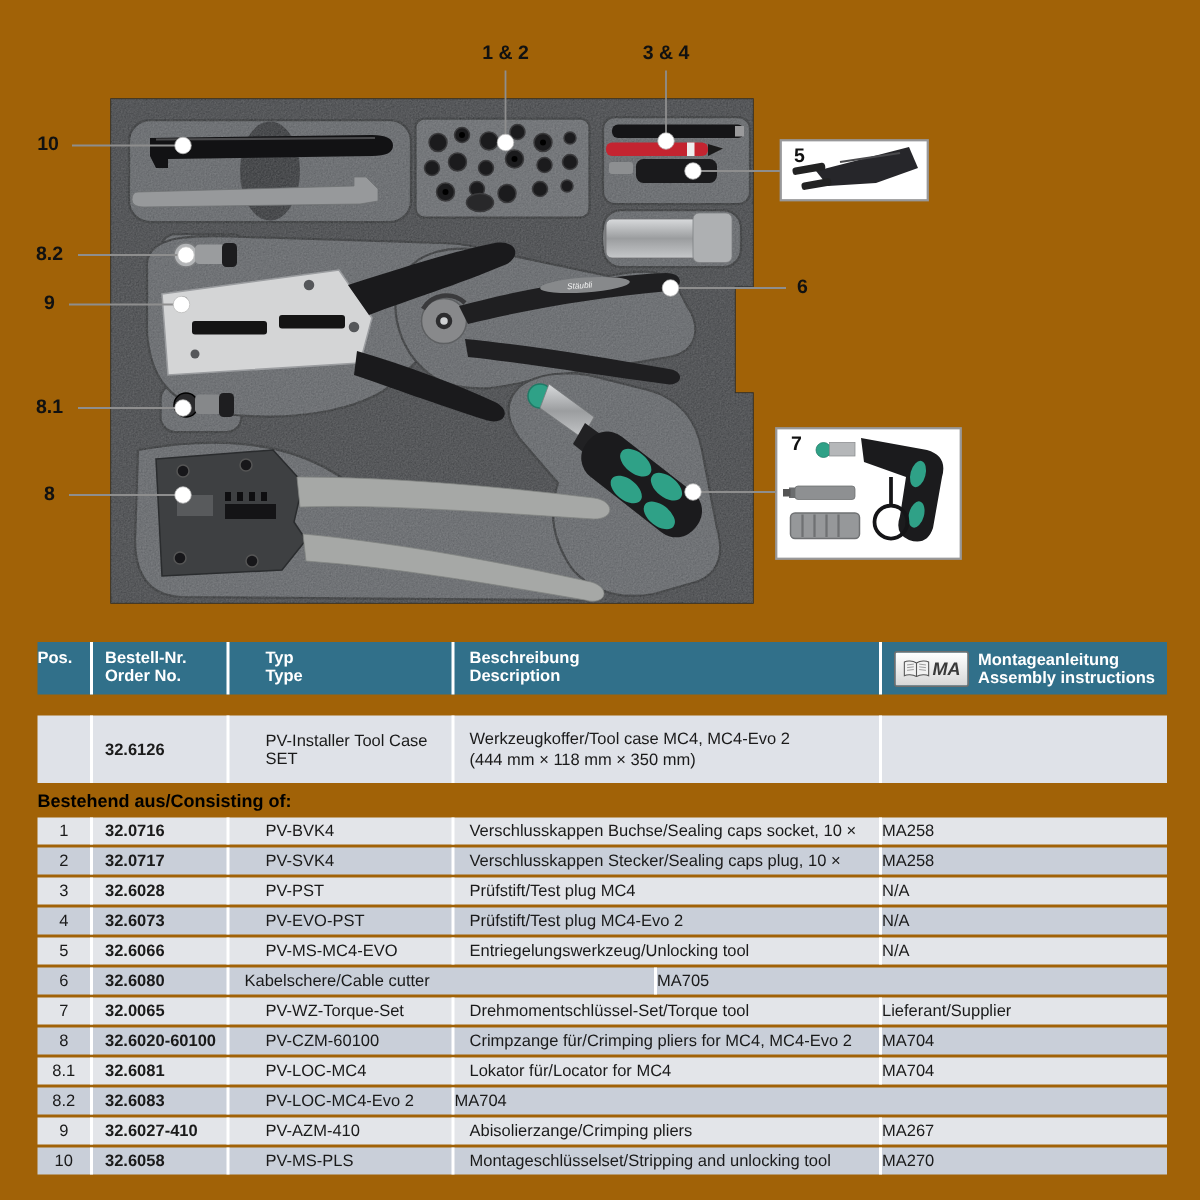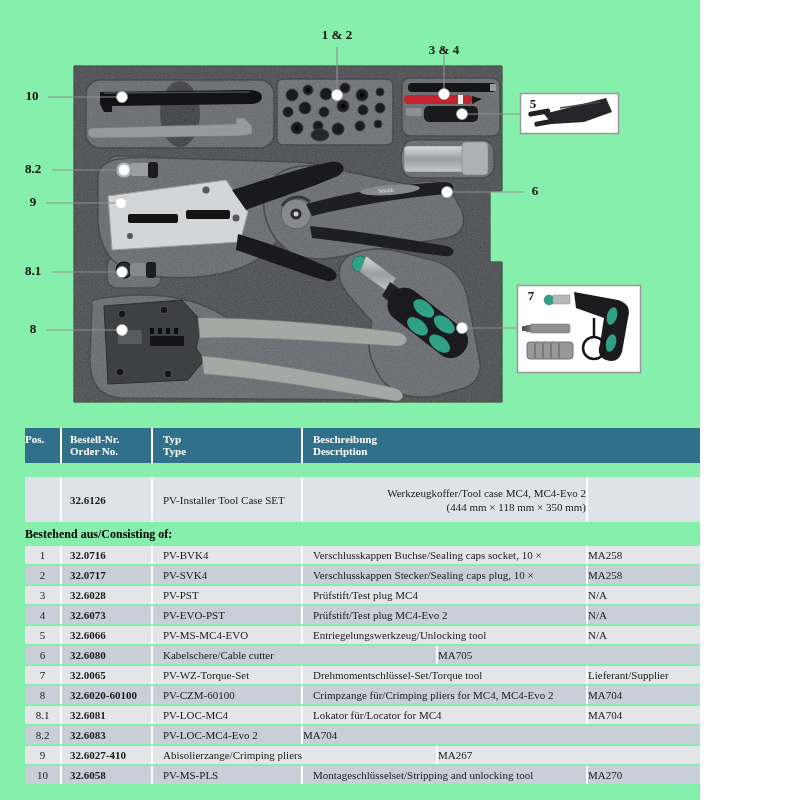--- a/index.html
+++ b/index.html
@@ -1,43 +1,43 @@
 <!DOCTYPE html>
 <html><head>
 <meta charset="utf-8">
 <style>
   html,body{margin:0;padding:0;background:#fff;}
-  .page{position:relative;width:700px;height:800px;background:#86efac;overflow:hidden;
-        font-family:Liberation Serif, serif;color:#1a1a1a;}
+  .page{position:relative;width:800px;height:800px;background:#a16207;overflow:hidden;
+        font-family:Liberation Sans, sans-serif;color:#1a1a1a;}
   
   .photo{position:absolute;left:0;top:0;width:800px;height:422px;}
   .photo svg{position:absolute;left:0;top:0;}
   .callout{position:absolute;font-weight:bold;font-size:13px;color:#111;
            text-align:center;line-height:14px;}
   
   .tbl{position:absolute;left:25px;top:428px;width:753px;font-size:11px;}
   .hdr{display:flex;background:#31708A;color:#fff;font-weight:bold;height:35px;}
   .hcell{box-sizing:border-box;padding-top:5px;line-height:12px;border-right:2px solid #fff;}
   .hcell:last-child{border-right:none;}
   .c1{width:37px;padding-left:0;}
   .c2{width:91px;padding-left:8px;}
-  .c3{width:150px;padding-left:10px;}
+  .c3{width:150px;padding-left:24px;}
   .c4{width:285px;padding-left:10px;}
   .c5{width:190px;}
   .hma{display:flex;align-items:center;gap:6px;padding:0 0 0 8px;}
   .ma-badge{width:48px;height:22px;flex:0 0 48px;background:linear-gradient(180deg,#ffffff 0%,#d7d7d7 100%);
             border:1px solid #6e6e6e;border-radius:2px;display:flex;align-items:center;
             justify-content:center;gap:2px;color:#3a3a3a;}
   .ma-badge .ma-txt{font-style:italic;font-weight:bold;font-size:12px;}
   .setrow{display:flex;background:#DFE2E8;height:45px;margin-top:14px;}
   .scell{box-sizing:border-box;border-right:2px solid #fff;display:flex;
          flex-direction:column;justify-content:center;}
   .scell:last-child{border-right:none;}
   .setrow .order{font-weight:bold;}
-  .setrow .desc div{line-height:14px;text-align:right;}
+  .setrow .desc div{line-height:14px;}
   .consist{margin:5px 0 4px 0;font-weight:bold;font-size:12px;color:#000;}
   .rows .row{display:flex;height:18px;margin-bottom:2px;}
   .rows .row:nth-child(odd){background:#E3E5E9;}
   .rows .row:nth-child(even){background:#C9CFD9;}
   .cell{box-sizing:border-box;border-right:2px solid #fff;display:flex;align-items:center;
         white-space:nowrap;overflow:visible;}
   .cell:last-child{border-right:none;}
   .cell.pos{justify-content:center;padding:0;}
   .cell.order{font-weight:bold;}
 </style>
@@ -238,21 +238,21 @@
         <circle cx="121" cy="203" r="5.5"></circle>
           <circle cx="122" cy="272" r="5.5"></circle>
         <circle cx="122" cy="330" r="5.5"></circle>
           <circle cx="447" cy="192" r="5.5"></circle>
         <circle cx="462" cy="114" r="5.5"></circle>
           <circle cx="462" cy="328" r="5.5"></circle>
       </g>
     </svg>
 
     <div class="callout" style="left:312px;top:28px;width:50px;">1 &amp; 2</div>
-    <div class="callout" style="left:419px;top:43px;width:50px;">3 &amp; 4</div>
+    <div class="callout" style="left:419px;top:28px;width:50px;">3 &amp; 4</div>
     <div class="callout" style="left:526px;top:97px;width:14px;">5</div>
     <div class="callout" style="left:528px;top:184px;width:14px;">6</div>
     <div class="callout" style="left:524px;top:289px;width:14px;">7</div>
     <div class="callout" style="left:22px;top:322px;width:22px;">8</div>
     <div class="callout" style="left:17px;top:264px;width:32px;">8.1</div>
     <div class="callout" style="left:17px;top:162px;width:32px;">8.2</div>
     <div class="callout" style="left:22px;top:195px;width:22px;">9</div>
     <div class="callout" style="left:18px;top:89px;width:28px;">10</div>
   </div>
 
@@ -267,20 +267,39 @@
         <div>Order No.</div>
       </div>
       <div class="hcell c3">
         <div>Typ</div>
         <div>Type</div>
       </div>
       <div class="hcell c4">
         <div>Beschreibung</div>
         <div>Description</div>
       </div>
+      <div class="hcell c5 hma">
+        <div class="ma-badge">
+          <svg width="18" height="14" viewBox="0 0 20 14">
+            <path d="M10,2.5 C7,0.8 3,0.8 1,1.8 V12 C3,11 7,11 10,12.5 C13,11 17,11 19,12 V1.8 C17,0.8 13,0.8 10,2.5 Z" fill="#F2F2F2" stroke="#555" stroke-width="0.8"></path>
+            <line x1="10" y1="2.5" x2="10" y2="12.5" stroke="#555" stroke-width="0.8"></line>
+            <line x1="3" y1="4" x2="8" y2="3.4" stroke="#888" stroke-width="0.6"></line>
+            <line x1="3" y1="6" x2="8" y2="5.4" stroke="#888" stroke-width="0.6"></line>
+            <line x1="3" y1="8" x2="8" y2="7.4" stroke="#888" stroke-width="0.6"></line>
+            <line x1="12" y1="3.4" x2="17" y2="4" stroke="#888" stroke-width="0.6"></line>
+            <line x1="12" y1="5.4" x2="17" y2="6" stroke="#888" stroke-width="0.6"></line>
+            <line x1="12" y1="7.4" x2="17" y2="8" stroke="#888" stroke-width="0.6"></line>
+          </svg>
+          <span class="ma-txt">MA</span>
+        </div>
+        <div style="line-height:12px;">
+          <div>Montageanleitung</div>
+          <div>Assembly instructions</div>
+        </div>
+      </div>
     </div>
 
     <div class="setrow">
       <div class="scell c1 cell pos"></div>
       <div class="scell c2 order">32.6126</div>
       <div class="scell c3">PV-Installer Tool Case SET</div>
       <div class="scell c4 desc">
         <div>Werkzeugkoffer/Tool case MC4, MC4-Evo 2</div>
         <div>(444 mm × 118 mm × 350 mm)</div>
       </div>
@@ -354,20 +373,21 @@
       </div>
       <div class="row">
         <div class="cell c1 pos">8.2</div>
         <div class="cell c2 order">32.6083</div>
         <div class="cell c3">PV-LOC-MC4-Evo 2</div>
         <div class="cell c5">MA704</div>
       </div>
       <div class="row">
         <div class="cell c1 pos">9</div>
         <div class="cell c2 order">32.6027-410</div>
+        <div class="cell c3">PV-AZM-410</div>
         <div class="cell c4">Abisolierzange/Crimping pliers</div>
         <div class="cell c5">MA267</div>
       </div>
       <div class="row">
         <div class="cell c1 pos">10</div>
         <div class="cell c2 order">32.6058</div>
         <div class="cell c3">PV-MS-PLS</div>
         <div class="cell c4">Montageschlüsselset/Stripping and unlocking tool</div>
         <div class="cell c5">MA270</div>
       </div>

